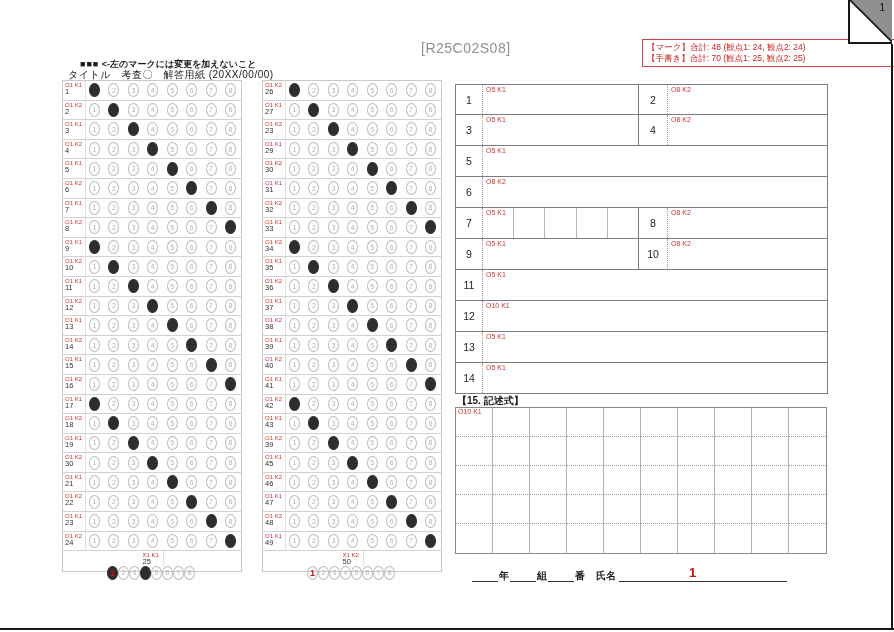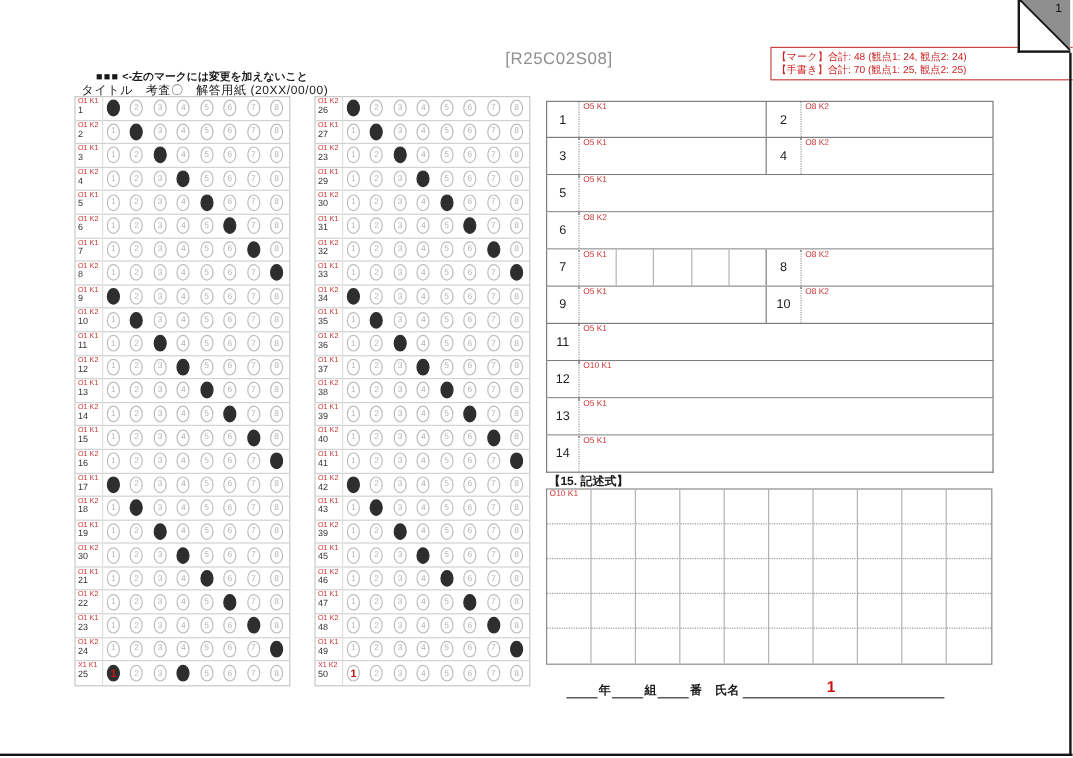--- a/index.html
+++ b/index.html
@@ -18,21 +18,21 @@
   .code{position:absolute;left:421px;top:40px;font-size:14px;color:#8f8f8f;letter-spacing:.5px;}
   .scorebox{position:absolute;left:642px;top:39px;width:288px;border:1px solid #cc4444;
             padding:2px 4px;box-sizing:border-box;}
   .scorebox div{font-size:8.5px;line-height:1.3;color:#cc2222;white-space:nowrap;}
   .note{position:absolute;left:80px;top:58px;font-size:9px;font-weight:bold;}
   .note .sq{letter-spacing:1px;}
   
   .bcol{position:absolute;top:80px;width:180px;border:1px solid #c9c9c9;box-sizing:border-box;background:#fff;}
   #bubble-col-1{left:62px;} #bubble-col-2{left:262px;}
   .brow{height:19.6px;border-bottom:1px solid #d2d2d2;display:flex;align-items:center;box-sizing:border-box;}
-  .brow:last-child{border-bottom:none;}
+  .brow:last-child{border-bottom:none;flex-direction:column;}
   .blabel{width:23px;height:100%;border-right:1px solid #e0e0e0;box-sizing:border-box;
           padding:1px 0 0 2px;line-height:1;}
   .btag{font-size:6px;color:#cc3333;white-space:nowrap;transform-origin:left top;}
   .bnum{font-size:7.5px;color:#333;margin-top:0;}
   .bubbles{flex:1;display:flex;justify-content:space-between;align-items:center;padding:0 5px 0 3px;}
   .bubble{width:11px;height:14px;border:1px solid #bdbdbd;border-radius:50%;box-sizing:border-box;
           display:flex;align-items:center;justify-content:center;position:relative;}
   .bdigit{font-size:7px;color:#b3b3b3;line-height:1;}
   .bubble.filled{background:#2e2e2e;border-color:#2e2e2e;}
   .bubble.filled .bdigit{color:#2e2e2e;}

